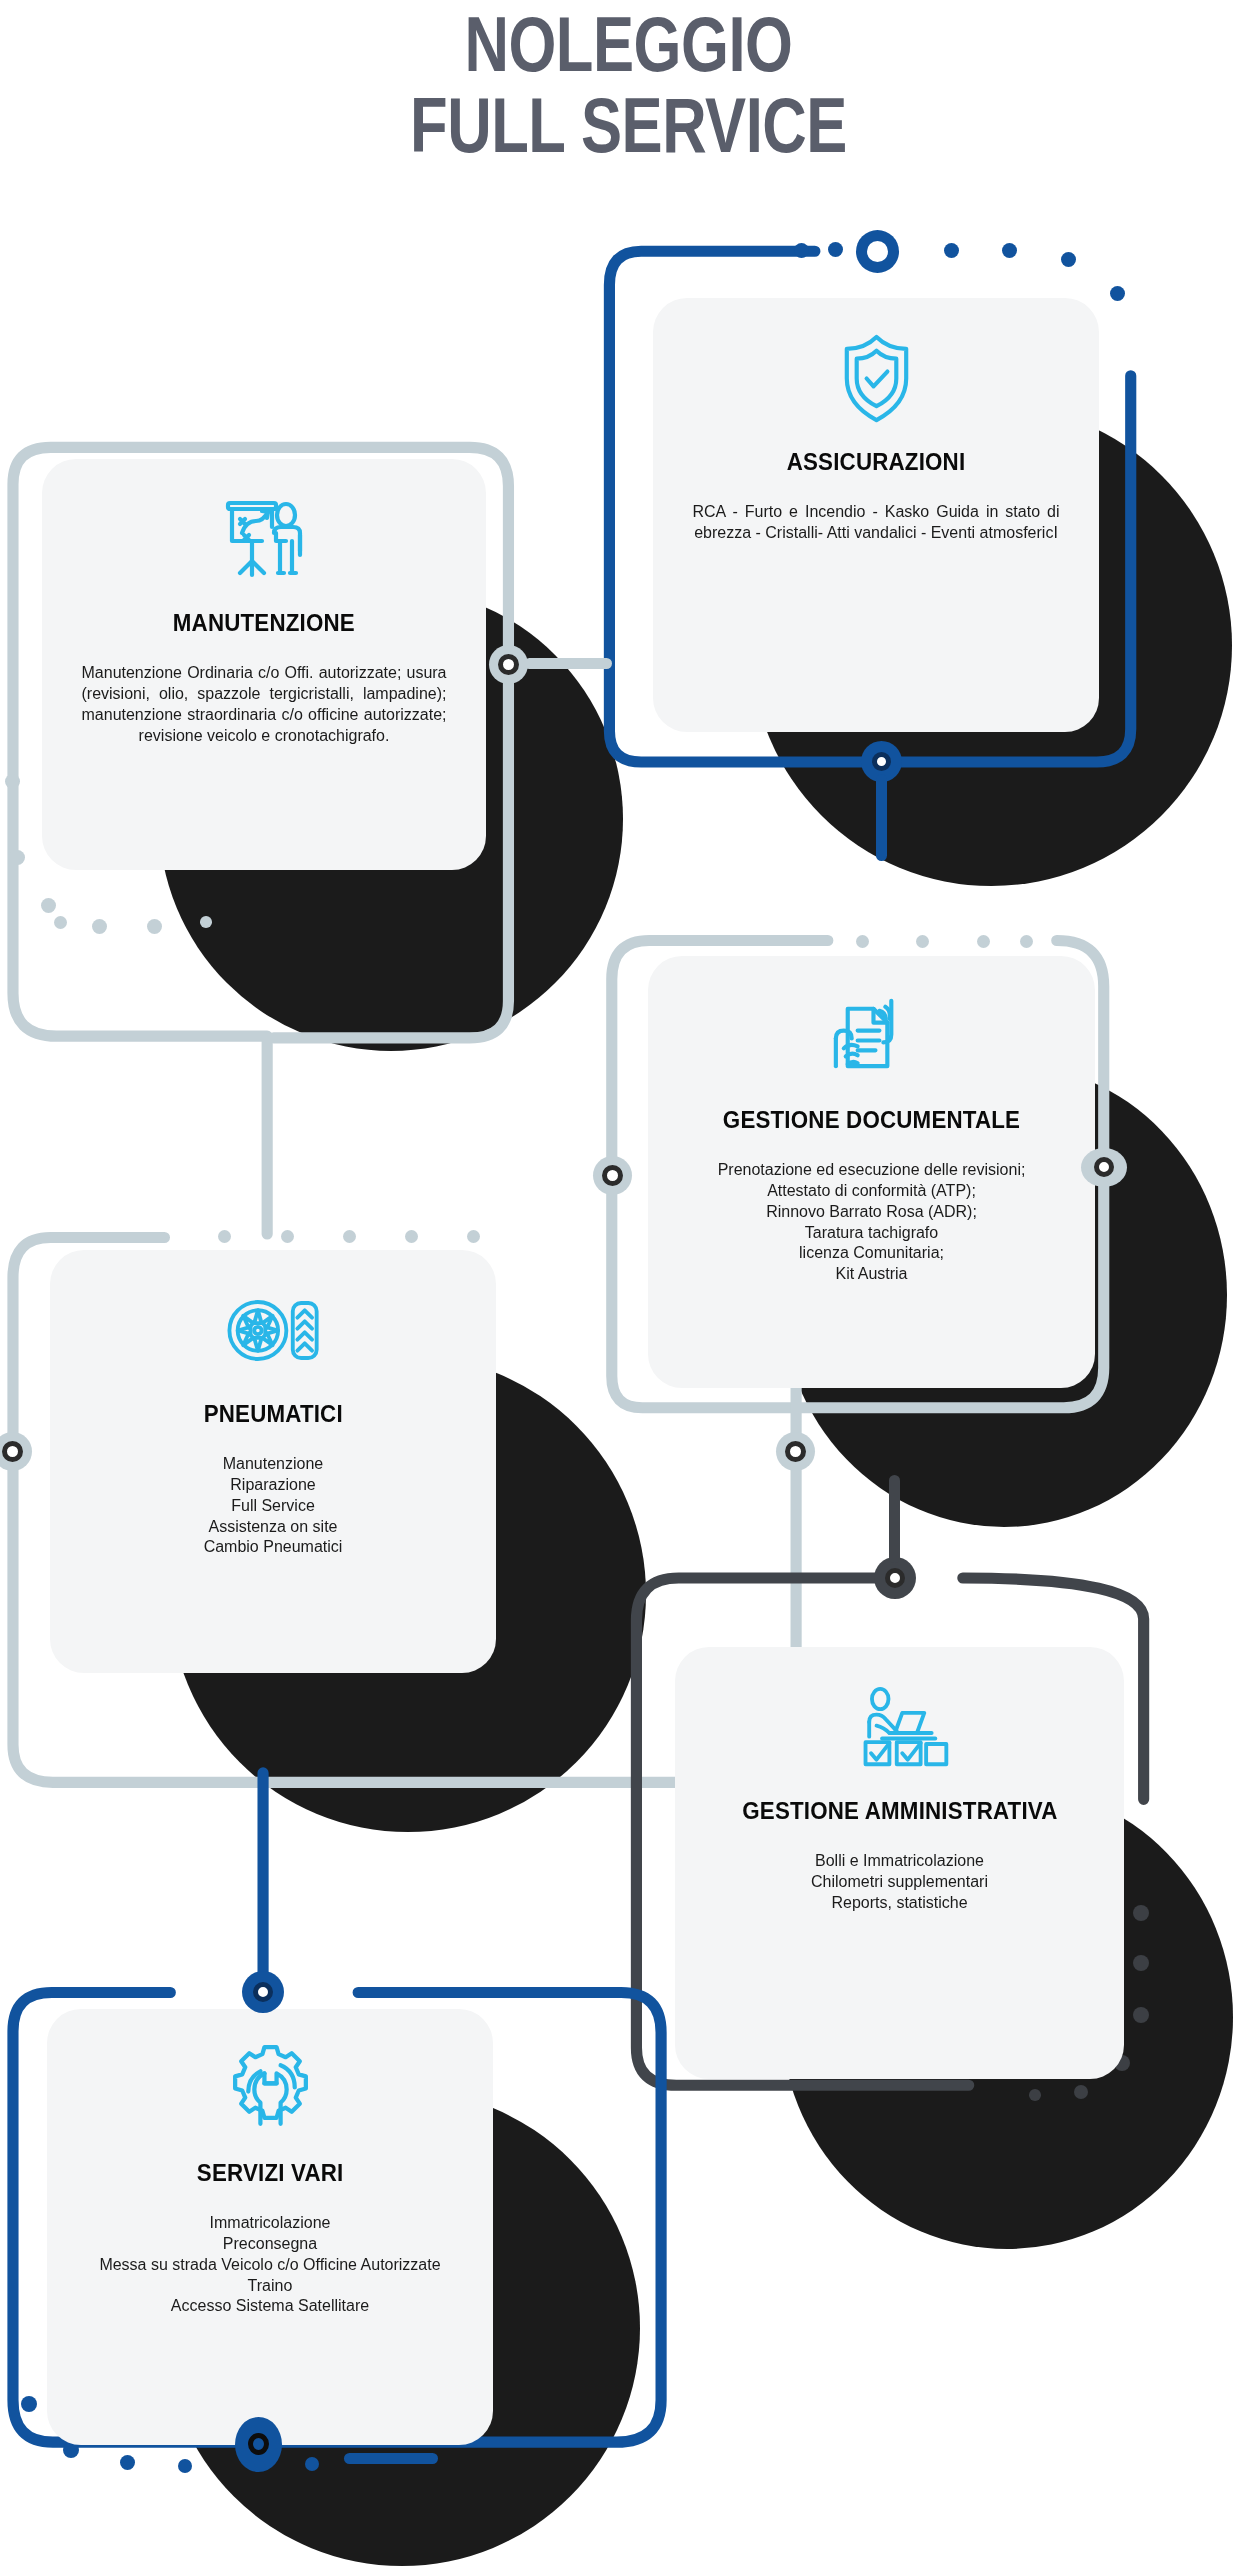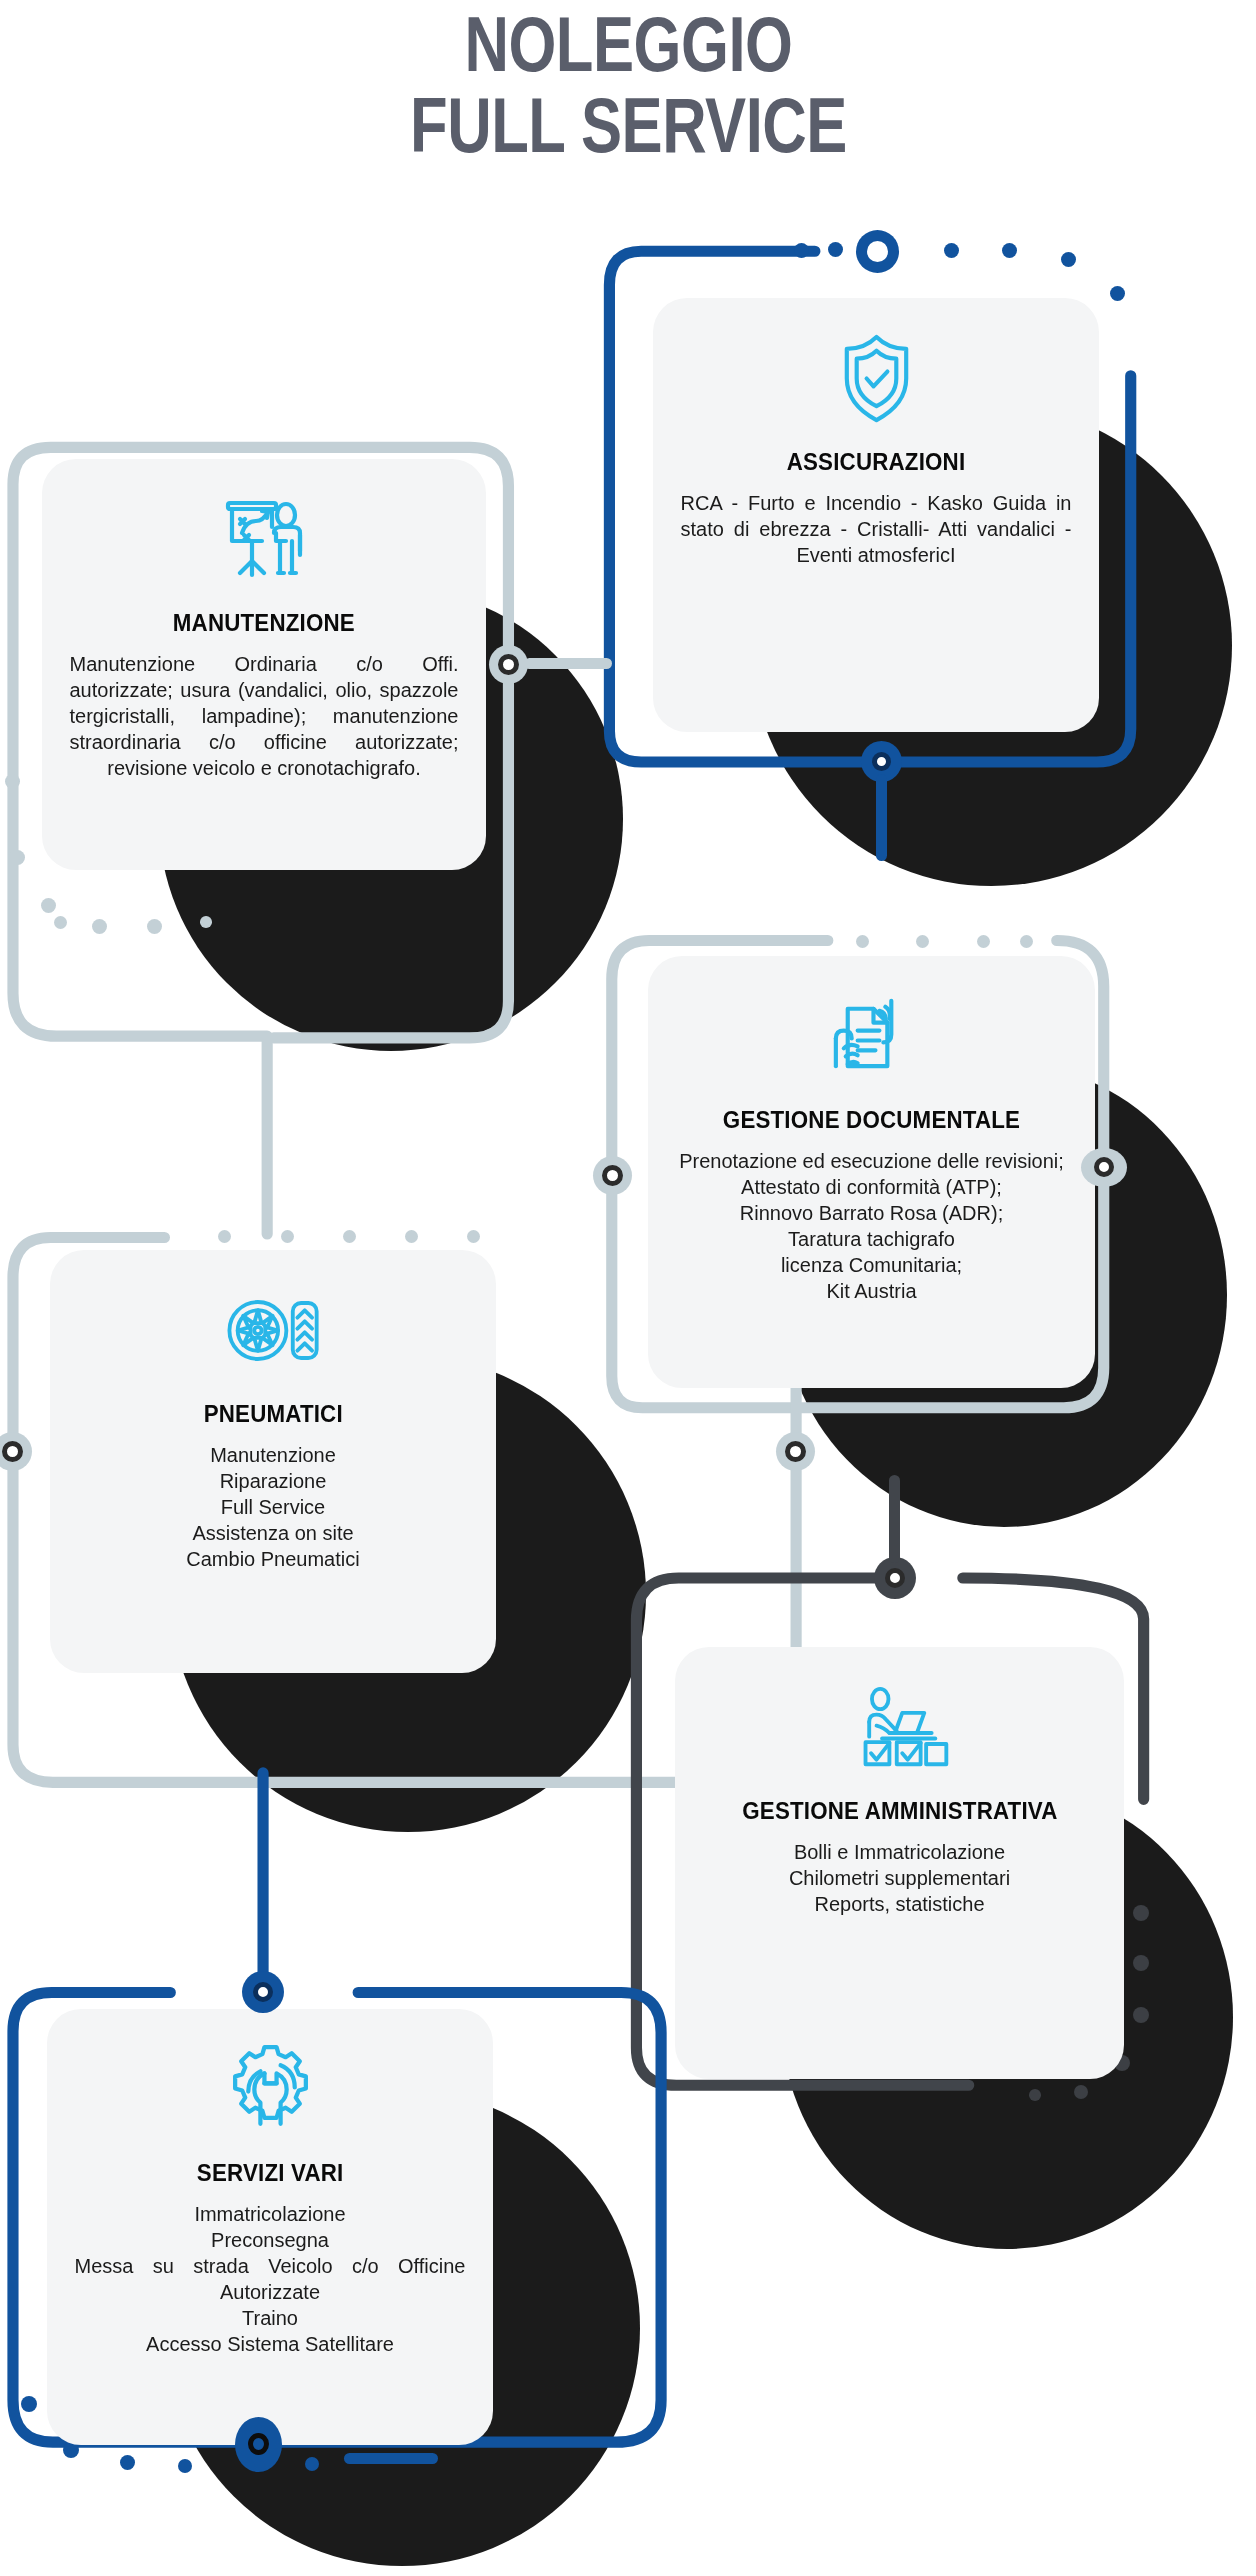--- a/index.html
+++ b/index.html
@@ -74,25 +74,25 @@
   .card-title{
     font-weight:700;
     font-size:23.5px;
     letter-spacing:0.2px;
     color:#0a0a0a;
     text-align:center;
     margin:0 0 10.6px 0;
     transform:scaleX(0.95);
   }
   .card-body{
-    font-size:20px;
+    font-size:16px;
     line-height:1.30;
     color:#1b1b1b;
     text-align:center;
-    margin:4px;
+    margin:16px;
     white-space:pre-line;
   }
   .card-body.justify{
     text-align:justify;
     text-align-last:center;
   }
 
   
   .dot{position:absolute;border-radius:50%;}
 </style>
@@ -245,21 +245,21 @@
           <path d="M48 22 l6 1 l-1 6"></path>
           <ellipse cx="72" cy="26" rx="9" ry="11"></ellipse>
           <path d="M60 44 q0 -6 7 -6 h12 q7 0 7 6 v18"></path>
           <path d="M86 46 v20"></path>
           <path d="M62 44 v8 h10"></path>
           <path d="M66 52 v32 M78 52 v32"></path>
           <path d="M64 84 h6 M76 84 h6"></path>
         </svg>
       </div>
       <h3 class="card-title">MANUTENZIONE</h3>
-      <p class="card-body justify">Manutenzione Ordinaria c/o Offi. autorizzate; usura (vandalici, olio, spazzole tergicristalli, lampadine); manutenzione straordinaria c/o officine autorizzate; revisione veicolo e cronotachigrafo.</p>
+      <p class="card-body justify">Manutenzione Ordinaria c/o Offi. autorizzate; usura (revisioni, olio, spazzole tergicristalli, lampadine); manutenzione straordinaria c/o officine autorizzate; revisione veicolo e cronotachigrafo.</p>
     </div>
 
     <div class="card" style="left:653px;top:298px;width:446px;height:434px;align-items:center;">
       <div class="card-icon">
         <svg width="99" height="99" viewBox="0 0 100 100" fill="none" stroke="#29b6e8" stroke-width="4.2" stroke-linecap="round" stroke-linejoin="round">
           <path d="M50 8 Q38 20 20 20 v30 q0 26 30 42 q30 -16 30 -42 V20 Q62 20 50 8 Z"></path>
           <path d="M50 22 Q42 30 30 30 v20 q0 18 20 28 q20 -10 20 -28 V30 Q58 30 50 22 Z"></path>
           <path d="M40 50 l7 8 l14 -15"></path>
         </svg>
       </div>

